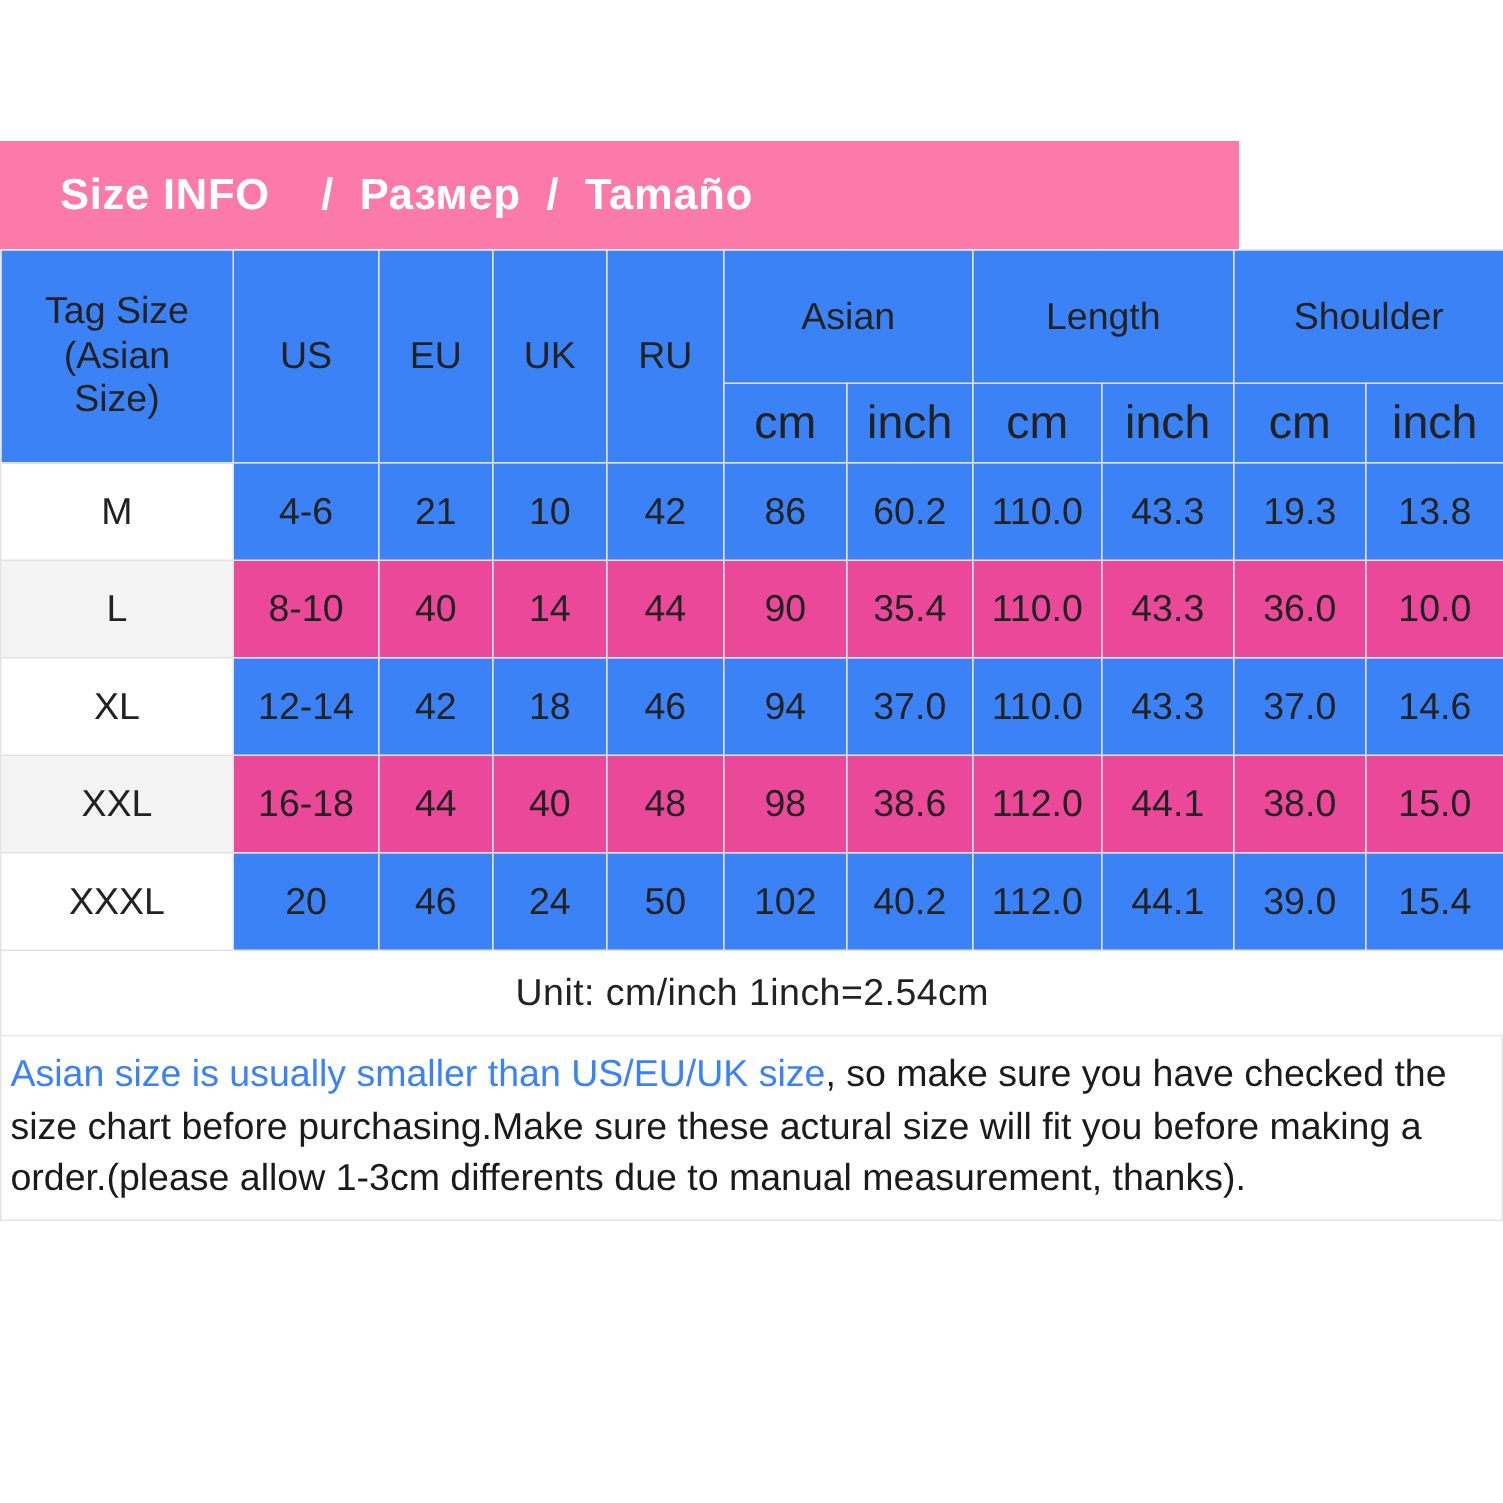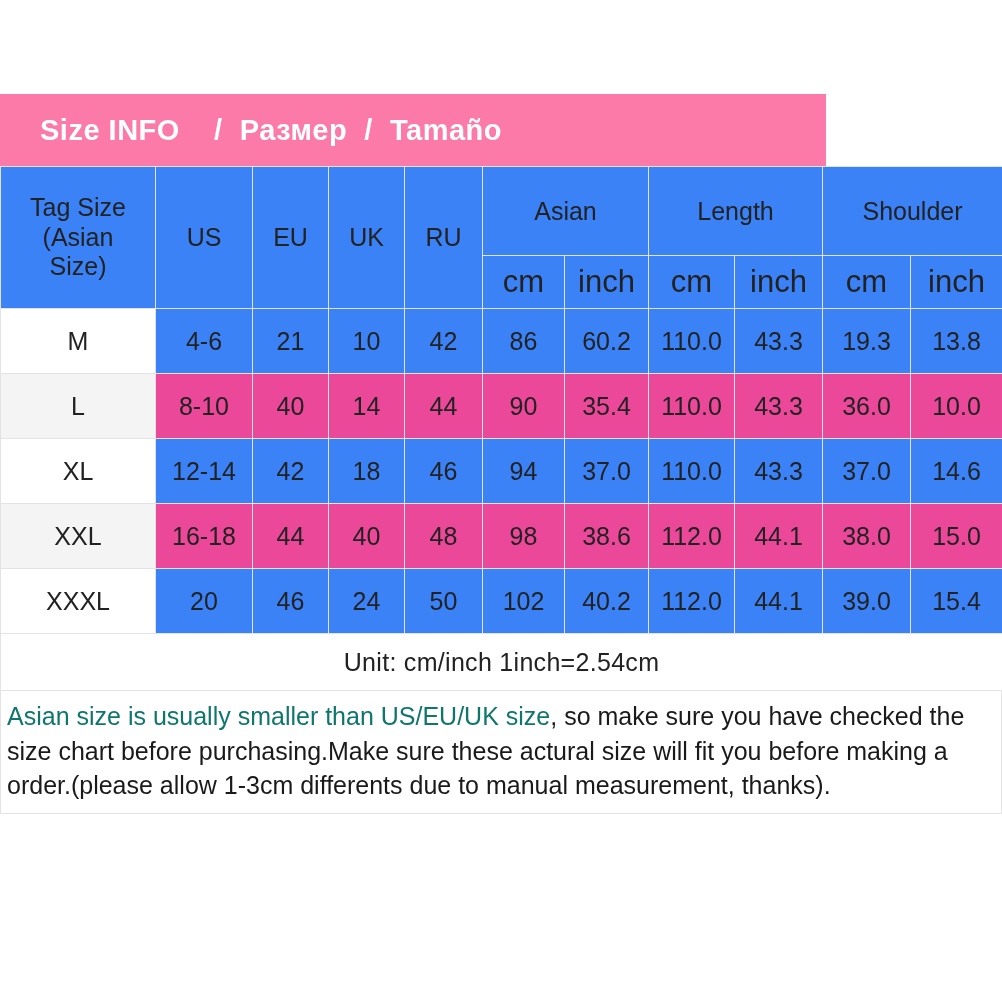--- a/index.html
+++ b/index.html
@@ -101,21 +101,21 @@
     width: 1002px;
     padding: 8px 6px 10px 6px;
     background: #ffffff;
     border: 1px solid #e3e3e3;
     border-top: none;
     font-size: 25px;
     line-height: 1.38;
     color: #1a1a1a;
   }
   .note-title { display: block; }
-  .note-red { color: #0f766e; }
+  .note-red { color: #3b82f6; }
   .note-body { color: #1a1a1a; }
 </style>
 </head>
 <body>
 
 <div class="page">
   <div class="chart-wrap">
 
     <div class="banner">
       <span class="banner-text">Size INFO    /  Размер  /  Tamaño</span>

